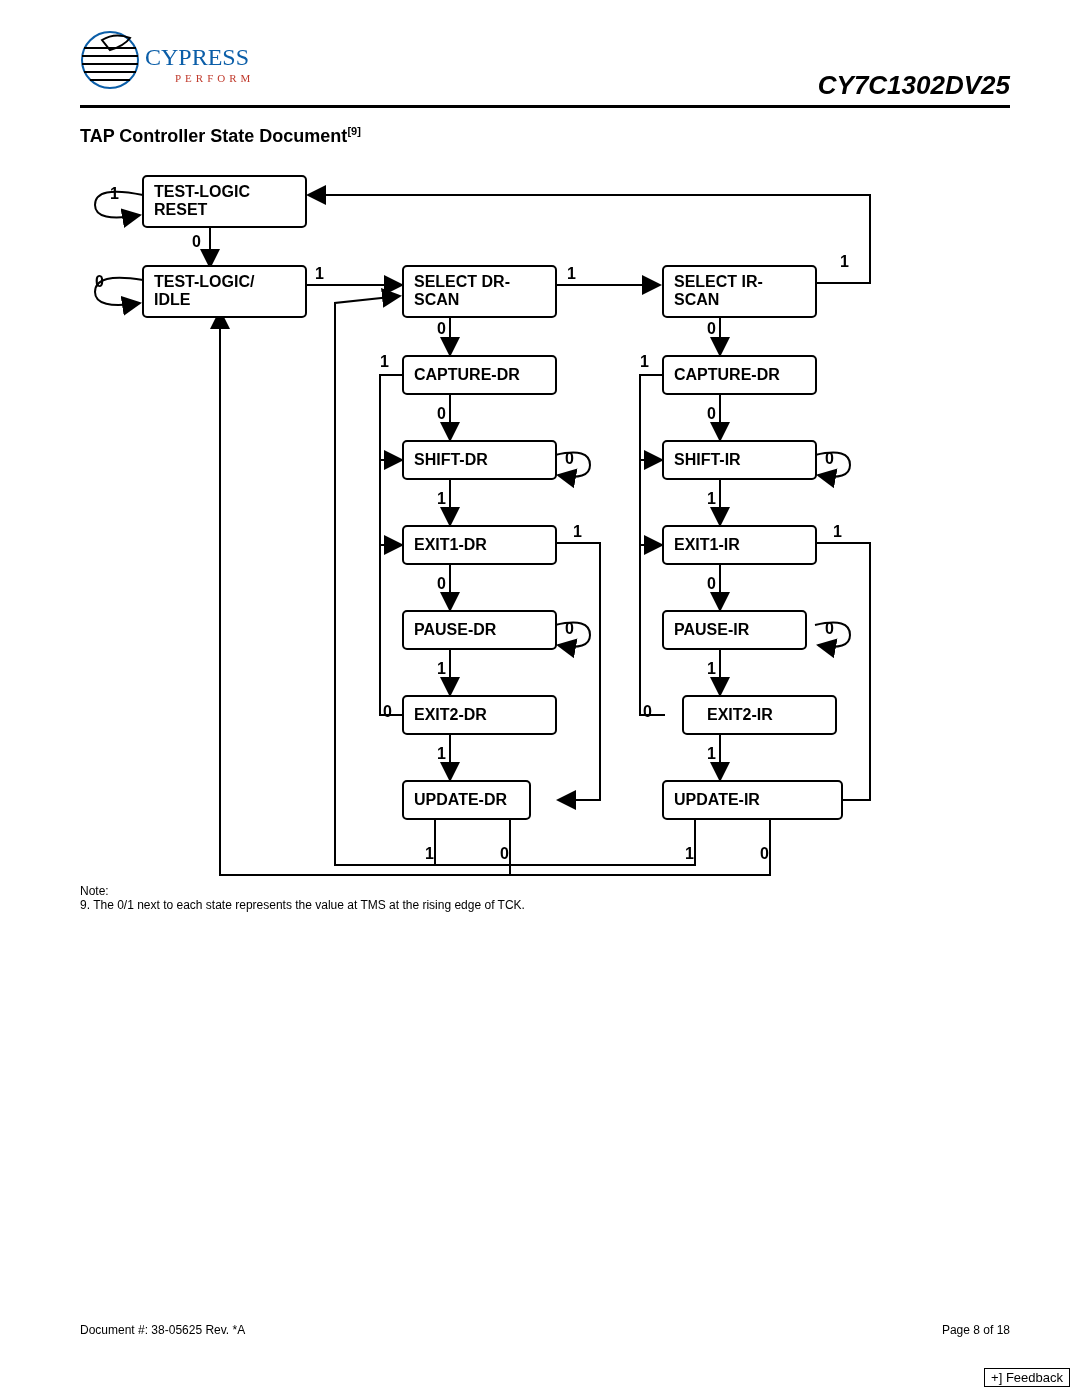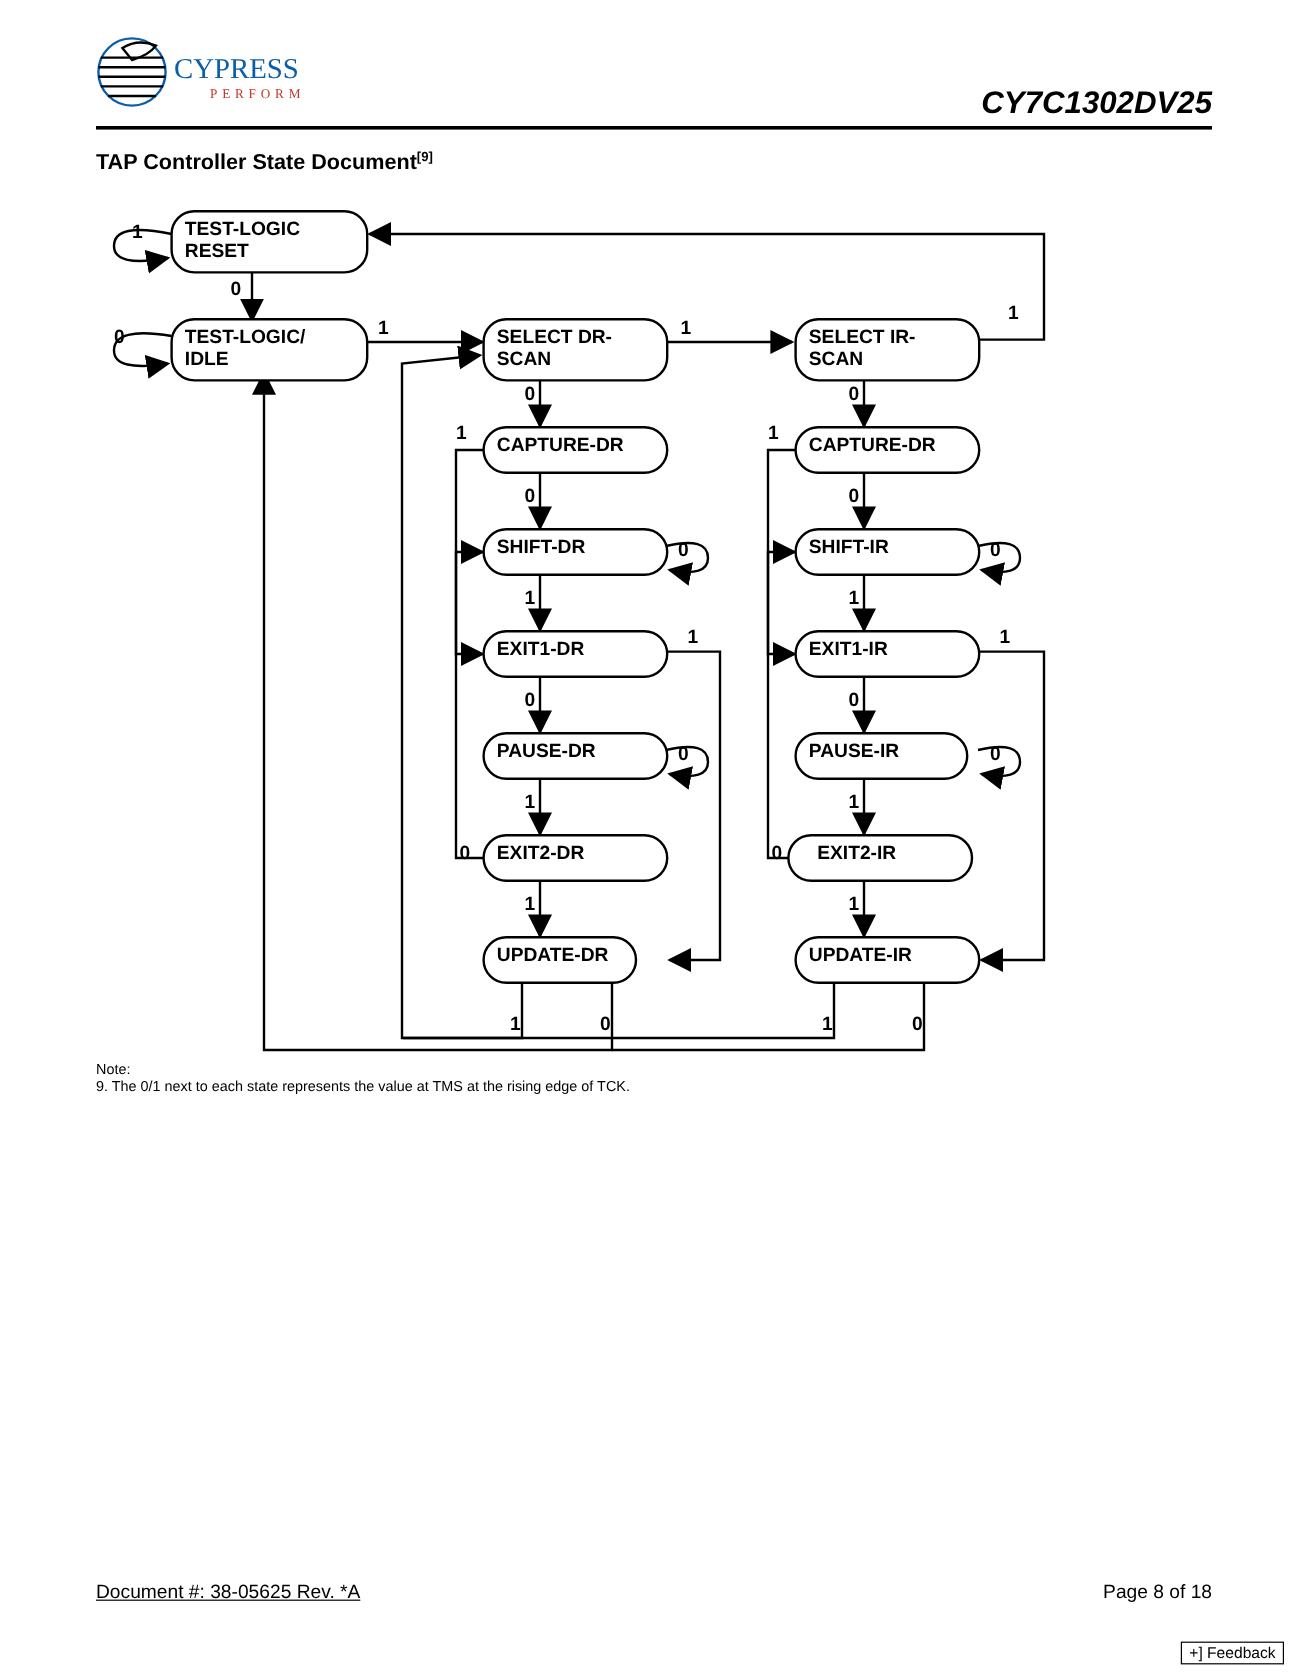--- a/index.html
+++ b/index.html
@@ -54,48 +54,48 @@
   .diagram {
     position: absolute;
     left: 80px;
     top: 165px;
     width: 900px;
     height: 720px;
   }
   .state {
     position: absolute;
     border: 2px solid #000;
-    border-radius: 20px;
+    border-radius: 5px;
     font-weight: bold;
     font-size: 16px;
     padding: 6px 10px;
     box-sizing: border-box;
     background: #fff;
     line-height: 1.15;
     display: flex;
+    align-items: center;
   }
   .lbl {
     position: absolute;
     font-weight: bold;
     font-size: 16px;
   }
   .note-block {
     position: absolute;
     left: 80px;
     top: 884px;
     font-size: 12px;
   }
   .note-title { font-weight: normal; }
   .footer {
     position: absolute;
     left: 80px;
     right: 70px;
     bottom: 60px;
-    font-size: 16px;
-    text-decoration: underline;
+    font-size: 12px;
   }
   .footer-right { position: absolute; right: 0; }
   .feedback-btn {
     position: absolute;
     right: 10px;
     bottom: 10px;
     border: 1px solid #000;
     font-size: 13px;
     padding: 1px 6px;
     background: #fff;
@@ -235,28 +235,28 @@
     <div class="state" style="left:322px; top:445px; width:155px; height:40px;">
         <span>PAUSE-DR</span>
       </div>
     <div class="state" style="left:582px; top:445px; width:145px; height:40px;">
         <span>PAUSE-IR</span>
       </div>
 
     <div class="state" style="left:322px; top:530px; width:155px; height:40px;">
         <span>EXIT2-DR</span>
       </div>
-    <div class="state" style="left:576px; top:530px; width:155px; height:40px;padding-left:23px;">
+    <div class="state" style="left:602px; top:530px; width:155px; height:40px;padding-left:23px;">
         <span>EXIT2-IR</span>
       </div>
 
     <div class="state" style="left:322px; top:615px; width:129px; height:40px;">
         <span>UPDATE-DR</span>
       </div>
-    <div class="state" style="left:582px; top:615px; width:155px; height:40px;">
+    <div class="state" style="left:582px; top:615px; width:181px; height:40px;">
         <span>UPDATE-IR</span>
       </div>
 
     <span class="lbl" style="left:30px; top:20px;">1</span>
     <span class="lbl" style="left:112px; top:68px;">0</span>
     <span class="lbl" style="left:15px; top:108px;">0</span>
     <span class="lbl" style="left:235px; top:100px;">1</span>
     <span class="lbl" style="left:487px; top:100px;">1</span>
     <span class="lbl" style="left:760px; top:88px;">1</span>
 

